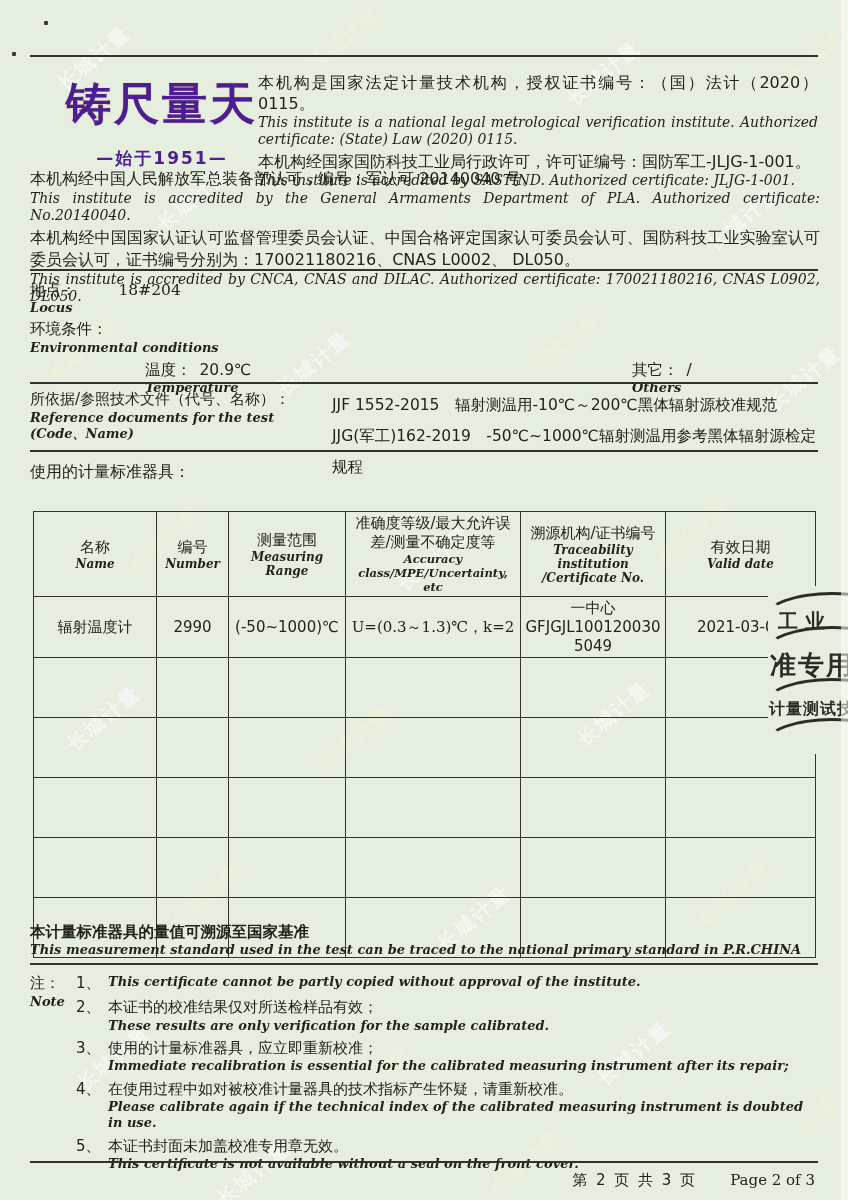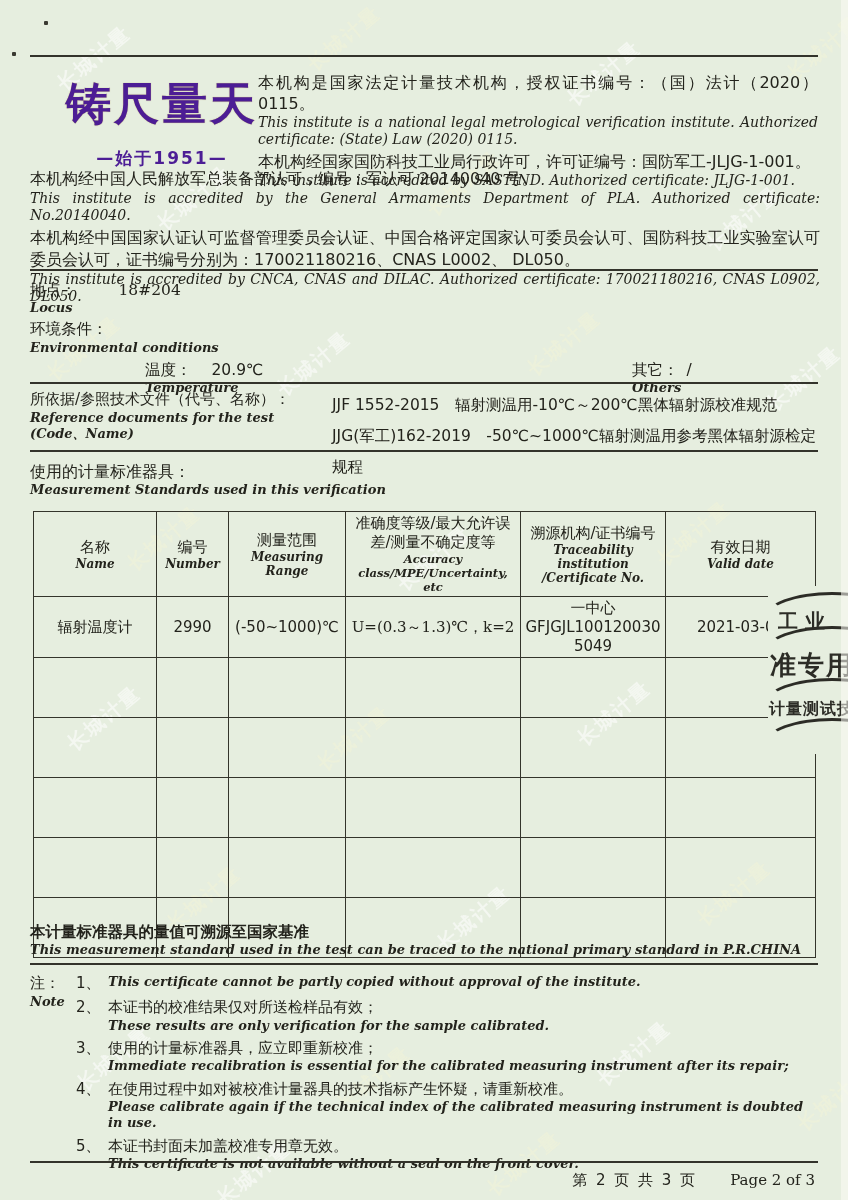--- a/index.html
+++ b/index.html
@@ -149,21 +149,21 @@
 
   <div class="envsec">
     <div class="cn" style="font-size:15.5px">
       <span>地点：</span><span class="env-val">18#204</span>
     </div>
     <div class="en en-b sm">Locus</div>
     <div class="cn" style="font-size:15.5px;margin-top:3px">环境条件：</div>
     <div class="en en-b sm">Environmental conditions</div>
     <div class="env-row">
       <div class="env-item" style="left:115px">
-        <div class="cn"><span>温度：</span><span style="margin-left:20px">20.9℃</span></div>
+        <div class="cn"><span>温度：</span><span style="margin-left:8px">20.9℃</span></div>
         <div class="en en-b">Temperature</div>
       </div>
       <div class="env-item" style="left:602px">
         <div class="cn"><span>其它：</span><span style="margin-left:8px">/</span></div>
         <div class="en en-b">Others</div>
       </div>
     </div>
   </div>
 
   <div class="rule" style="left:30px;top:382px;width:788px;height:1.6px"></div>
@@ -176,21 +176,20 @@
     <div class="ref-vals">
       <div>JJF 1552-2015　辐射测温用-10℃～200℃黑体辐射源校准规范</div>
       <div>JJG(军工)162-2019　-50℃~1000℃辐射测温用参考黑体辐射源检定规程</div>
     </div>
   </div>
 
   <div class="rule" style="left:30px;top:450px;width:788px;height:2.4px"></div>
 
   <div class="stdtitle">
     <div class="cn">使用的计量标准器具：</div>
-    <div class="en en-b sm">Measurement Standards used in this verification</div>
   </div>
 
   <table class="std">
     <colgroup>
       <col style="width:123px">
         <col style="width:72px">
         <col style="width:117px">
       <col style="width:175px">
         <col style="width:145px">
         <col style="width:150px">

